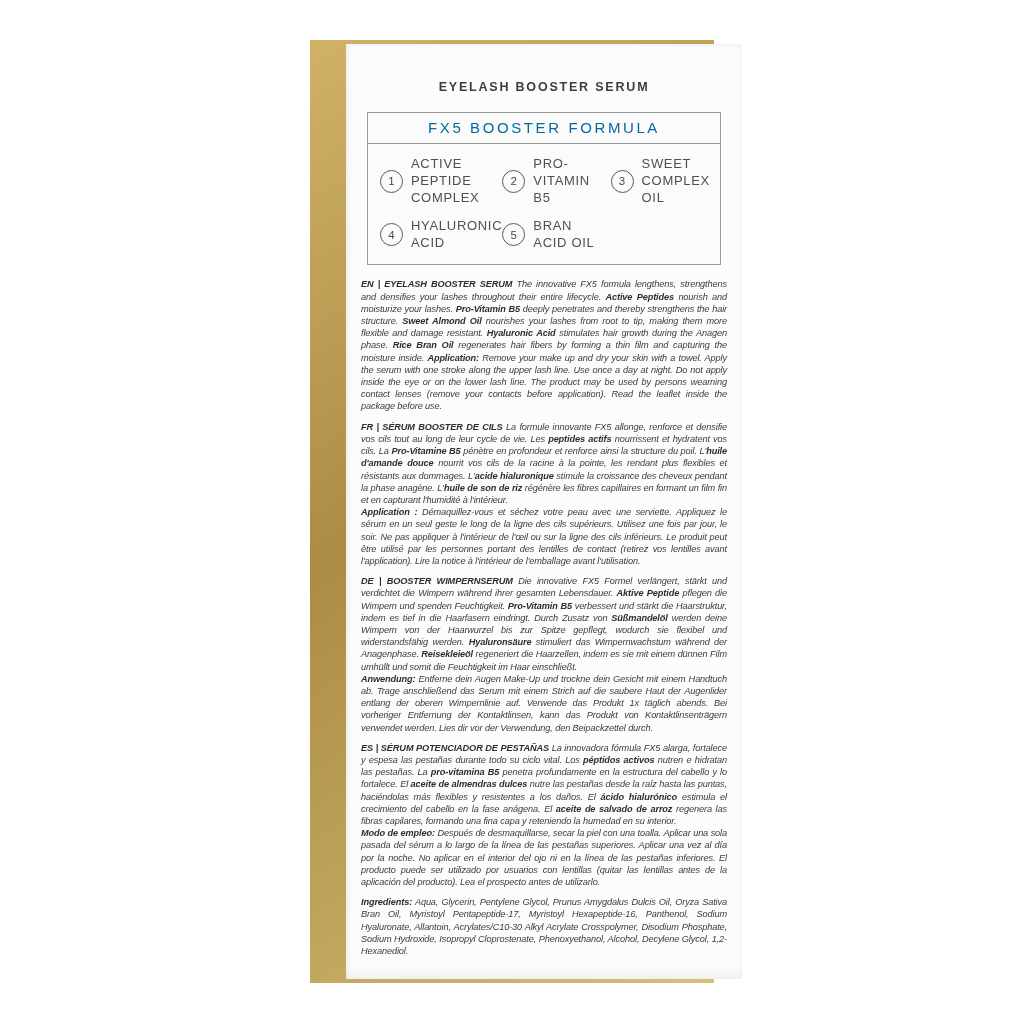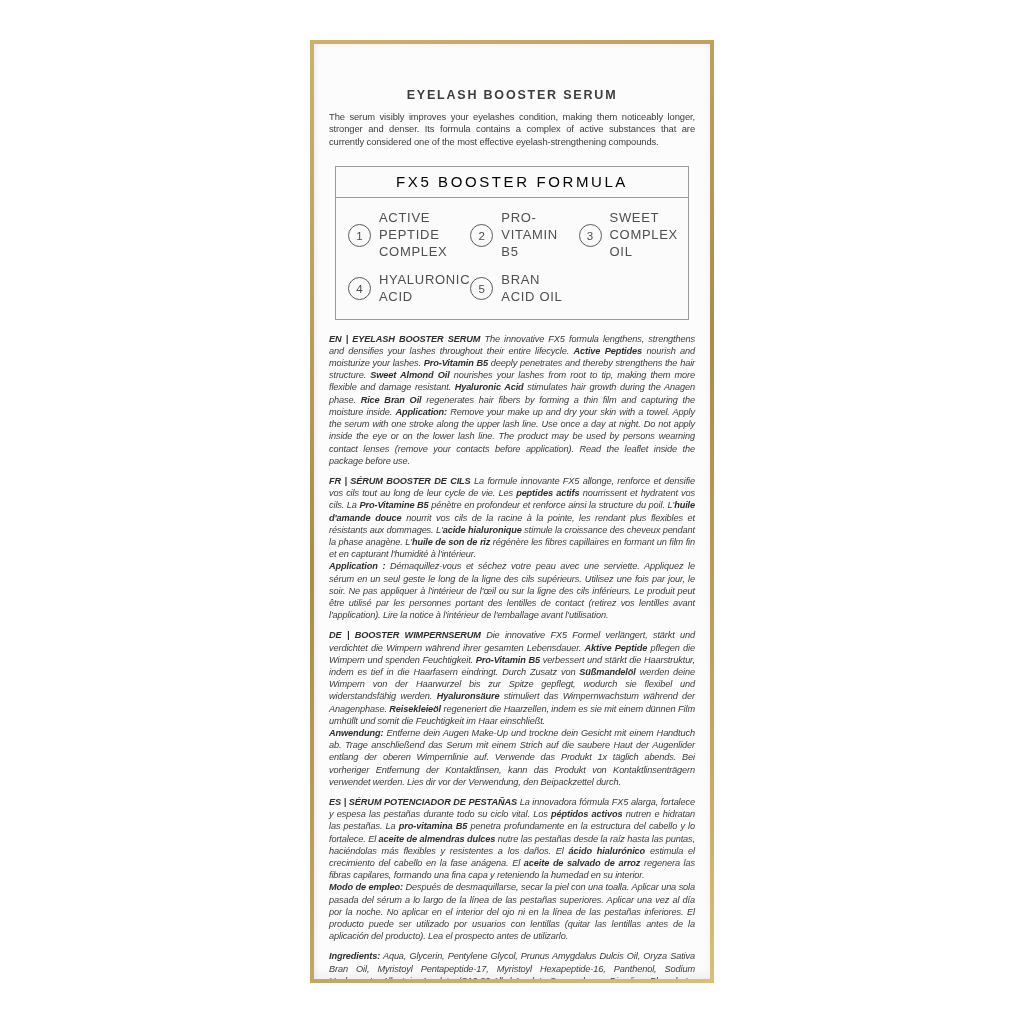--- a/index.html
+++ b/index.html
@@ -15,23 +15,24 @@
     left:310px;top:40px;
     width:404px;height:943px;
     background:linear-gradient(150deg,#cfb268 0%,#ab8c45 45%,#c3a75f 80%,#d8c077 100%);
     box-sizing:border-box;
     padding:4px;
   }
   .panel{
     width:100%;height:100%;
     background:#fcfcfc;
     box-sizing:border-box;
-    padding:8px 15px;
+    padding:0 15px;
     overflow:hidden;
     box-shadow:inset 0 -5px 8px rgba(0,0,0,0.05), inset 2px 2px 4px rgba(0,0,0,0.04);
+    margin-left:32px;
   }
   .product-title{
     margin:36px 0 0 0;
     text-align:center;
     font-size:12.5px;
     font-weight:bold;
     letter-spacing:1.8px;
     color:#3d3d3d;
   }
   .intro{
@@ -46,21 +47,21 @@
     margin:18px auto 0 auto;
     width:354px;
     border:1px solid #9a9a9a;
     background:#fbfbfb;
     box-sizing:border-box;
   }
   .formula-title{
     text-align:center;
     font-size:15px;
     letter-spacing:2.6px;
-    color:#000000;
+    color:#0369a1;
     padding:6px 0 7px 0;
     border-bottom:1px solid #9a9a9a;
     font-weight:400;
   }
   .formula-items{
     display:grid;
     grid-template-columns:1.18fr 1.18fr 1fr;
     row-gap:11px;
     padding:12px 10px 13px 12px;
   }
@@ -103,21 +104,20 @@
   .lang-block p b{color:#2e2e2e;}
 </style>
 </head>
 <body>
 
 <div class="package-frame">
   <div class="panel">
 
     <h1 class="product-title">EYELASH BOOSTER SERUM</h1>
 
-    <p class="intro">The serum visibly improves your eyelashes condition, making them noticeably longer, stronger and denser. Its formula contains a complex of active substances that are currently considered one of the most effective eyelash-strengthening compounds.</p>
 
     <div class="formula-box">
       <div class="formula-title">FX5 BOOSTER FORMULA</div>
       <div class="formula-items">
 
         <div class="formula-item">
           <span class="num-circle">1</span>
           <span class="item-label"><span>ACTIVE PEPTIDE</span><br><span>COMPLEX</span></span>
         </div>
 

